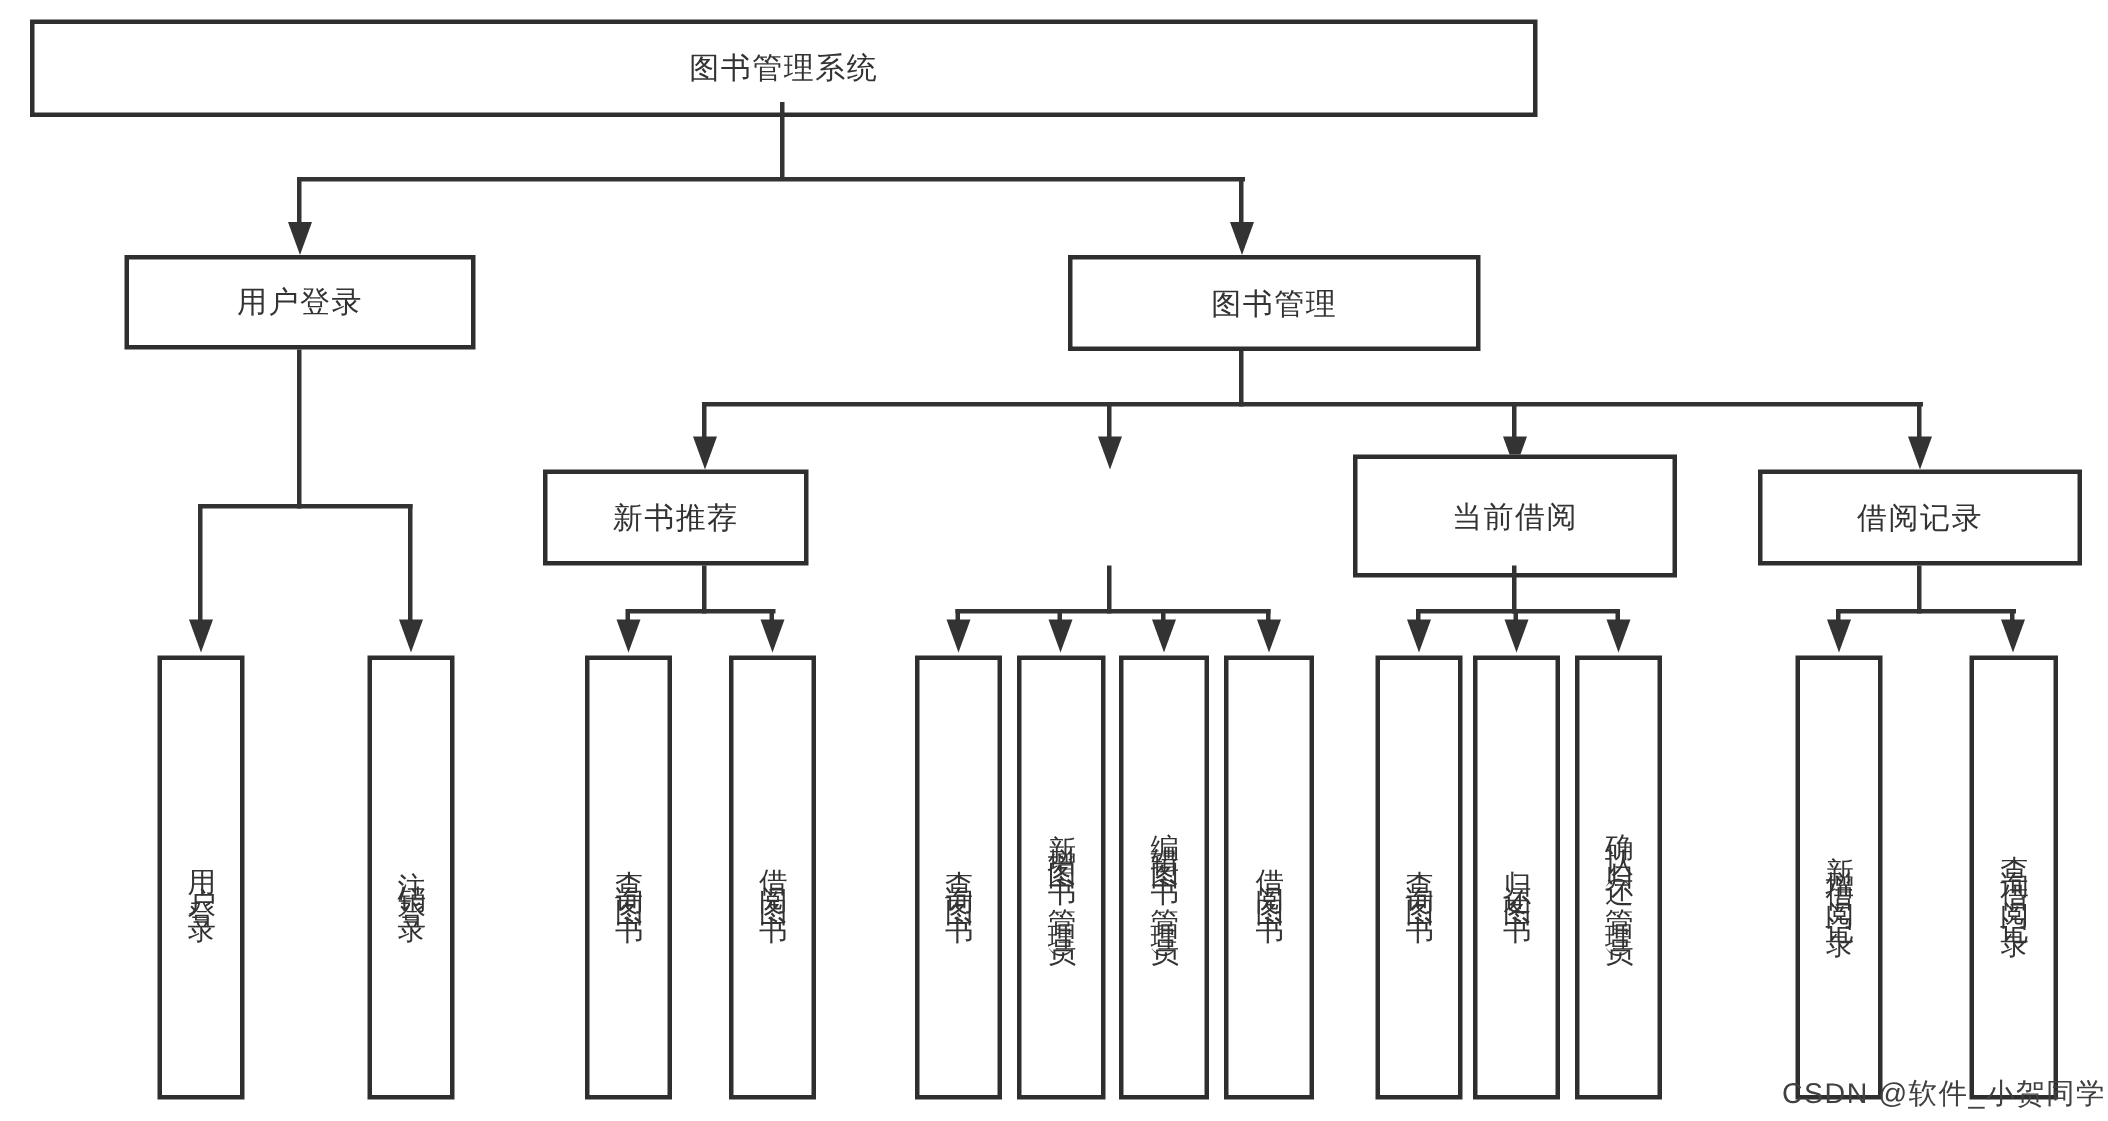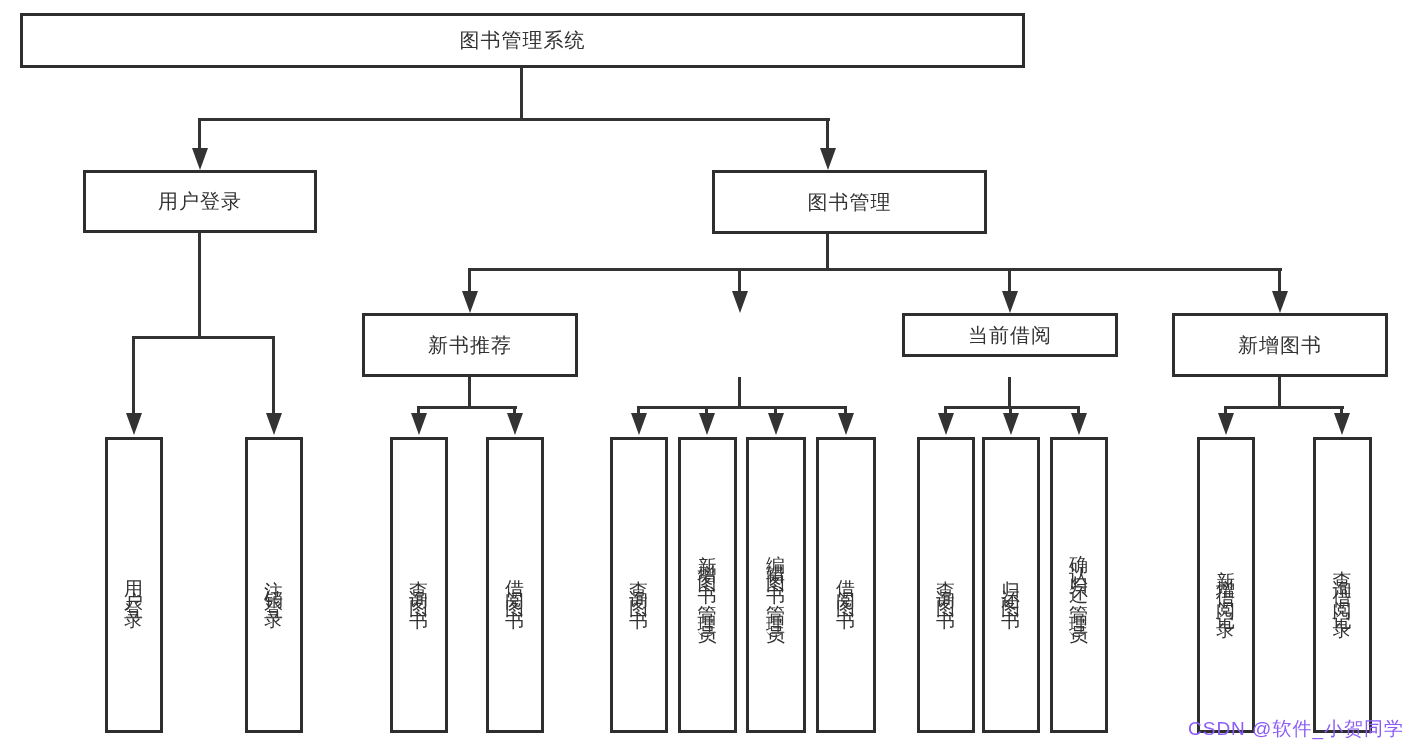--- a/index.html
+++ b/index.html
@@ -37,32 +37,32 @@
     width: 0; height: 0;
     border-left: 8px solid transparent;
     border-right: 8px solid transparent;
     border-top: 22px solid #333333;
   }
   .watermark {
     position: absolute;
     left: 1188px;
     top: 716px;
     font-size: 19px;
-    color: #8b5cf6;
+    color: #404040;
     letter-spacing: 1px;
     z-index: 5;
     white-space: nowrap;
   }
 </style>
 </head>
 <body>
 
 <div class="canvas">
 
-  <div class="box" style="left:20px;top:13px;width:1005px;height:55px">
+  <div class="box" style="left:20px;top:13px;width:1005px;height:65px">
     <span class="ht">图书管理系统</span>
   </div>
 
   <div class="vline" style="left:520px;top:68px;height:52px"></div>
   <div class="hline" style="left:199px;top:118px;width:631px"></div>
   <div class="vline" style="left:198px;top:118px;height:32px"></div>
   <div class="vline" style="left:826px;top:118px;height:32px"></div>
   <div class="arrow" style="left:192px;top:148px"></div>
   <div class="arrow" style="left:820px;top:148px"></div>
 
@@ -84,28 +84,28 @@
   <div class="hline" style="left:469px;top:268px;width:813px"></div>
   <div class="vline" style="left:468px;top:268px;height:25px"></div>
   <div class="vline" style="left:738px;top:268px;height:25px"></div>
   <div class="vline" style="left:1008px;top:268px;height:25px"></div>
   <div class="vline" style="left:1278px;top:268px;height:25px"></div>
   <div class="arrow" style="left:462px;top:291px"></div>
   <div class="arrow" style="left:732px;top:291px"></div>
   <div class="arrow" style="left:1002px;top:291px"></div>
   <div class="arrow" style="left:1272px;top:291px"></div>
 
-  <div class="box" style="left:362px;top:313px;width:216px;height:64px">
+  <div class="box" style="left:362px;top:313px;width:177px;height:64px">
     <span class="ht">新书推荐</span>
   </div>
-  <div class="box" style="left:902px;top:313px;width:216px;height:44px">
+  <div class="box" style="left:902px;top:303px;width:216px;height:82px">
     <span class="ht">当前借阅</span>
   </div>
   <div class="box" style="left:1172px;top:313px;width:216px;height:64px">
-    <span class="ht">新增图书</span>
+    <span class="ht">借阅记录</span>
   </div>
 
   <div class="vline" style="left:468px;top:377px;height:32px"></div>
   <div class="vline" style="left:738px;top:377px;height:32px"></div>
   <div class="vline" style="left:1008px;top:377px;height:32px"></div>
   <div class="vline" style="left:1278px;top:377px;height:32px"></div>
 
   <div class="hline" style="left:418px;top:406px;width:99px"></div>
   <div class="hline" style="left:637px;top:406px;width:210px"></div>
   <div class="hline" style="left:944px;top:406px;width:136px"></div>

